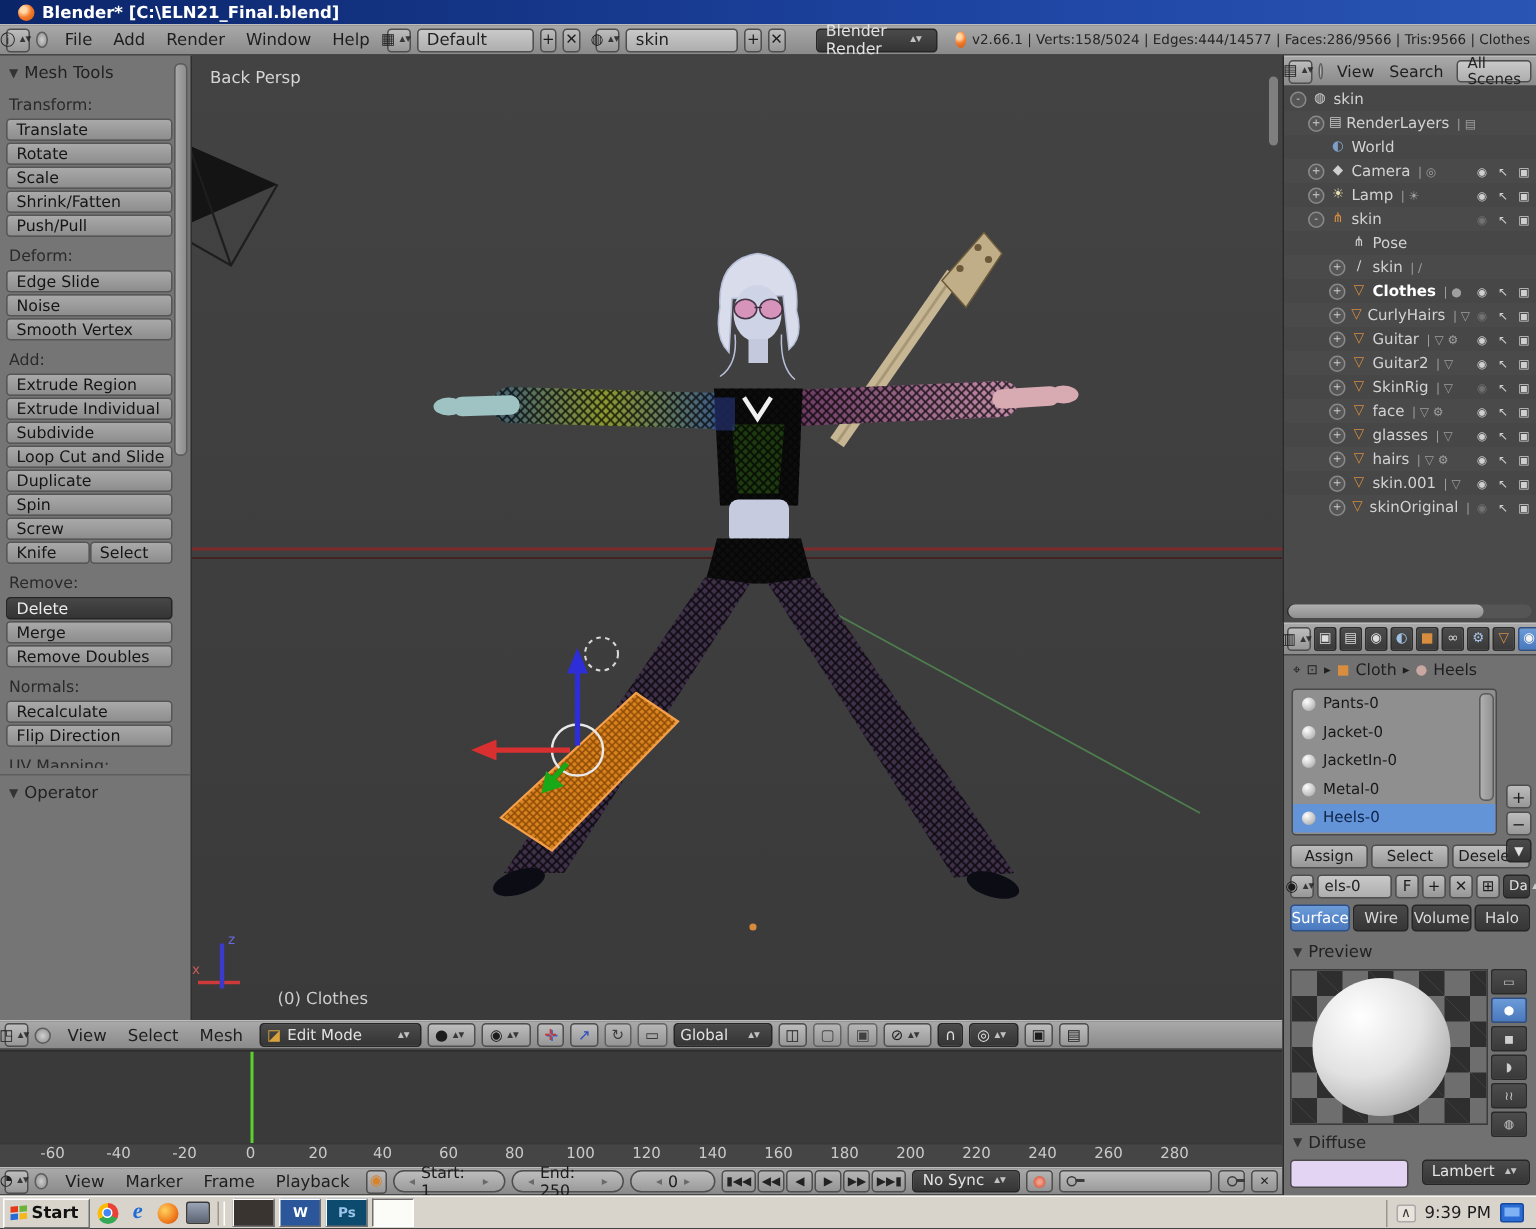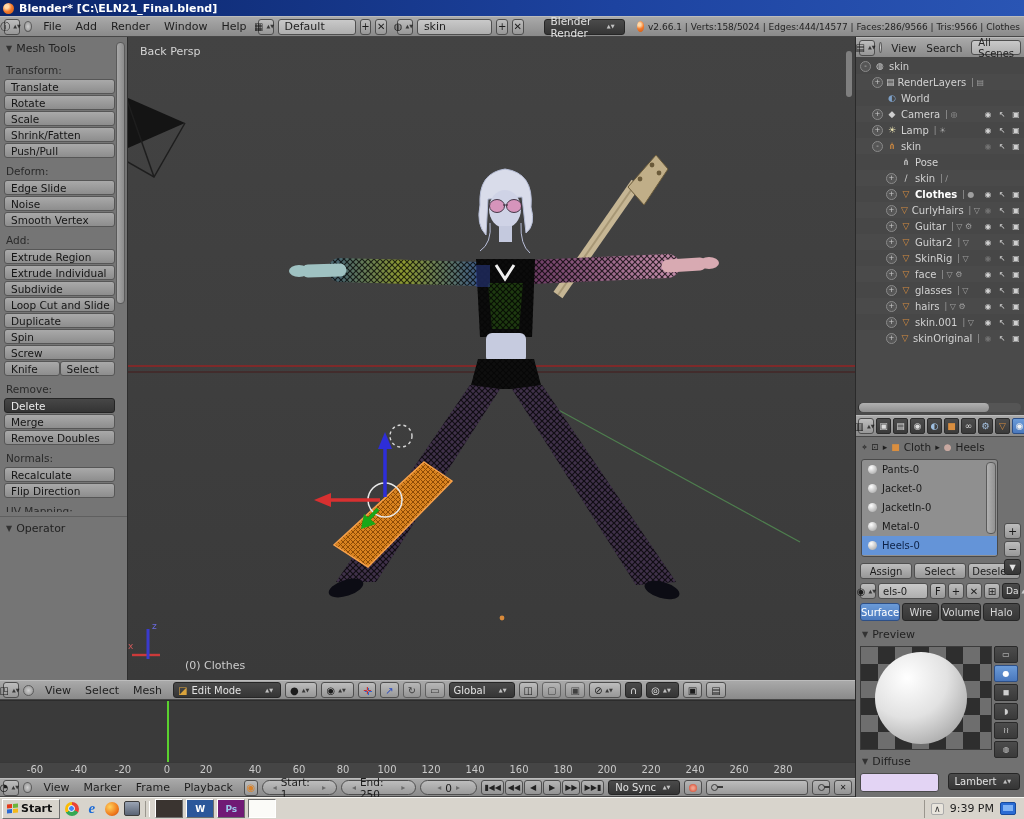--- a/index.html
+++ b/index.html
@@ -11,21 +11,21 @@
   .menu-lbl{padding:0 7px;color:#1e1e1e;white-space:nowrap;cursor:default;margin-top:44px;}
   .lt{background:linear-gradient(#bdbdbd,#979797);border:1px solid #4f4f4f;border-radius:3px;
     color:#1c1c1c;display:inline-flex;align-items:center;justify-content:center;box-sizing:border-box;}
   .dk{background:linear-gradient(#4a4a4a,#353535);border:1px solid #262626;border-radius:3px;
     color:#e2e2e2;display:inline-flex;align-items:center;box-sizing:border-box;}
   .updn{display:inline-flex;flex-direction:column;font-size:5px;line-height:4.5px;margin-left:auto;padding:0 3px;opacity:.8}
   .sqbtn{width:16px;height:16px;font-size:10px;}
   .dot-toggle{width:9px;height:9px;border:1px solid #5c5c5c;border-radius:50%;background:radial-gradient(#cFCFCF,#8a8a8a);display:inline-block}
   
   .titlebar{position:absolute;left:0;top:0;width:1024px;height:16px;background:linear-gradient(90deg,#0b2569,#1d43a0 60%,#2a55b4);
-    display:flex;align-items:center;color:#fff;font-weight:bold;font-size:11px;gap:5px;padding-left:3px;box-sizing:border-box;}
+    display:flex;align-items:center;color:#fff;font-weight:bold;font-size:11px;gap:5px;padding-left:12px;box-sizing:border-box;}
   .blogo{width:11px;height:11px;border-radius:50%;background:radial-gradient(circle at 34% 32%,#ffd9a8 18%,#f5792a 50%,#c45a14);display:inline-block}
   
   .top-header{position:absolute;left:0;top:16px;width:1024px;height:21px;padding:0 4px;}
   .field{height:16px;padding:0 6px;background:linear-gradient(#c9c9c9,#aeaeae);border:1px solid #4f4f4f;border-radius:3px;
     display:inline-flex;align-items:center;color:#222;box-sizing:border-box;}
   .stats{font-size:9px;color:#242424;white-space:nowrap;}
   
   .toolshelf{position:absolute;left:0;top:37px;width:128px;height:643px;background:#757575;border-right:1px solid #2e2e2e;box-sizing:border-box;overflow:hidden;}
   .panel-title{font-size:11px;color:#222;padding:5px 4px 3px 6px;display:flex;align-items:center;gap:4px}
   .tri{font-size:8px;color:#333}
@@ -151,21 +151,21 @@
   .chrome-i{width:14px;height:14px;border-radius:50%;background:conic-gradient(#ea4335 0 33%,#34a853 33% 66%,#fbbc05 66% 100%);position:relative}
   .chrome-i::after{content:"";position:absolute;left:3.5px;top:3.5px;width:7px;height:7px;border-radius:50%;background:#4285f4;border:1px solid #fff;box-sizing:border-box}
   .ie-i{color:#1e6cd6;font-family:"Liberation Serif",serif;font-style:italic;font-weight:bold;font-size:15px}
   .ff-i{width:14px;height:14px;border-radius:50%;background:radial-gradient(circle at 35% 35%,#ffd25e,#f07b1d 60%,#c2430a)}
   .media-i{width:14px;height:13px;background:linear-gradient(#9aa4b4,#5a6474);border:1px solid #3c3c3c;border-radius:2px}
   .tsep{width:3px;height:16px;border-left:1px solid #9a968e;border-right:1px solid #fff;margin:0 2px}
   .taskapp{width:26px;height:17px;border:1px solid;border-color:#fff #6f6f6f #6f6f6f #fff;background:#d0ccc4;
     display:inline-flex;align-items:center;justify-content:center;font-size:9px;font-weight:bold}
   .taskapp.darkapp{background:#3a3430;color:#e8e8e8}
   .taskapp.word{background:#2b579a;color:#fff}
-  .taskapp.ps{background:#701a75;color:#9ac4e8}
+  .taskapp.ps{background:#0c4a6e;color:#9ac4e8}
   .taskapp.blender{background:#fbfbf8;border-color:#6f6f6f #fff #fff #6f6f6f}
   .tray{margin-left:auto;display:flex;align-items:center;gap:6px;border-left:1px solid #9a968e;padding:0 6px;height:18px;background:#d8d4cc}
   .tray .chev{font-size:9px;color:#333;border:1px solid #aaa;border-radius:2px;padding:0 2px;background:#e8e4dc}
   .mon-i{width:14px;height:11px;border-radius:2px;background:#2a6cd4;border:1px solid #174a9c;position:relative}
   .mon-i::after{content:"";position:absolute;left:2px;top:2px;right:2px;bottom:3px;background:#7fb2f4}
 </style>
 </head>
 <body>
 
 <div id="screen">
@@ -461,21 +461,21 @@
   </div>
 
   <div class="timeline">
     <div class="cur-frame-line"></div>
     <div class="tl-ruler">
 
     <span class="tick" style="left: 35px;">-60</span>
         <span class="tick" style="left: 79px;">-40</span>
         <span class="tick" style="left: 123px;">-20</span>
         <span class="tick" style="left: 167px;">0</span>
-        <span class="tick" style="left: 206px;">20</span>
+        <span class="tick" style="left: 212px;">20</span>
         <span class="tick" style="left: 255px;">40</span>
         <span class="tick" style="left: 299px;">60</span>
         <span class="tick" style="left: 343px;">80</span>
         <span class="tick" style="left: 387px;">100</span>
         <span class="tick" style="left: 431px;">120</span>
         <span class="tick" style="left: 475px;">140</span>
         <span class="tick" style="left: 519px;">160</span>
         <span class="tick" style="left: 563px;">180</span>
         <span class="tick" style="left: 607px;">200</span>
         <span class="tick" style="left: 651px;">220</span>

